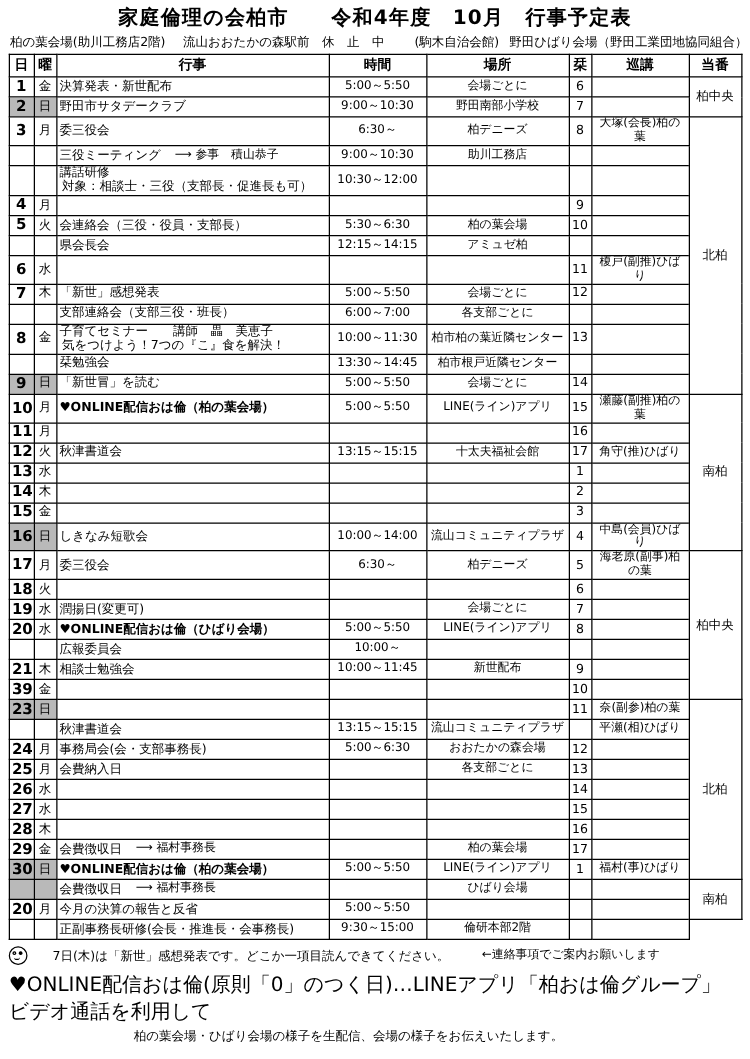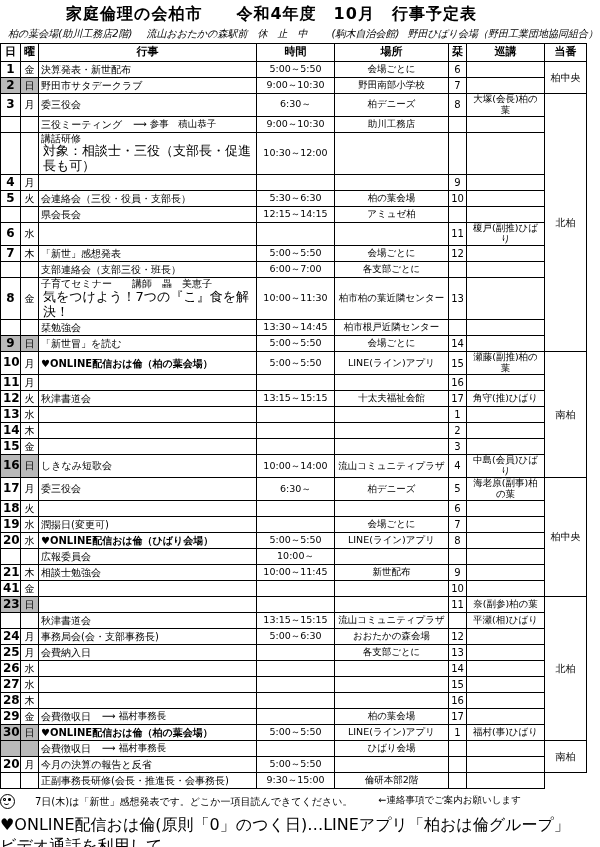--- a/index.html
+++ b/index.html
@@ -9,42 +9,41 @@
   }
   body {
     width: 600px;
     height: 847px;
     font-family: "DejaVu Sans", sans-serif;
     color: #000;
     position: relative;
     overflow: hidden;
   }
   .page {
-    width: 543px;
+    width: 600px;
     height: 847px;
     position: relative;
     padding: 0;
     box-sizing: border-box;
   }
   .title {
     text-align: center;
     font-size: 16px;
     font-weight: bold;
     letter-spacing: 1px;
     padding-top: 4px;
     padding-bottom: 2px;
   }
   .subhead {
     display: flex;
     align-items: flex-end;
     font-size: 10px;
     padding: 0 6px 2px 6px;
     gap: 0px;
     white-space: nowrap;
-    font-style: italic;
   }
   .subhead .s1 { margin-left: 2px; }
   .subhead .s2 { margin-left: 14px; }
   .subhead .s3 { margin-left: 10px; }
   .subhead .s4 { margin-left: 24px; }
   .subhead .s5 { margin-left: 8px; }
 
   table.cal {
     border-collapse: collapse;
     width: 586px;
@@ -135,21 +134,21 @@
     width: 5px; height: 2px;
     border-bottom: 1px solid #000;
     border-radius: 0 0 4px 4px;
   }
   .ev-inner {
     display: flex;
     align-items: flex-start;
     gap: 2px;
   }
   .ev-sub {
-    font-size: 13px;
+    font-size: 10px;
     padding-left: 2px;
   }
   .arrow-note {
     font-size: 9.5px;
   }
   .footer {
     margin: 2px auto 0 auto;
     width: 586px;
     font-size: 10px;
     position: relative;
@@ -539,21 +538,21 @@
             <div class="ev-inner">
               <span>相談士勉強会</span>
             </div>
           </td>
           <td class="time">10:00～11:45</td>
           <td class="place">新世配布</td>
           <td class="shiori">9</td>
           <td class="junko"></td>
         </tr>
         <tr>
-          <td class="day">41</td>
+          <td class="day">39</td>
           <td class="dow">金</td>
           <td class="ev"></td>
           <td class="time"></td>
           <td class="place"></td>
           <td class="shiori">10</td>
           <td class="junko"></td>
         </tr>
         <tr>
           <td class="day shade">23</td>
           <td class="dow shade">日</td>

